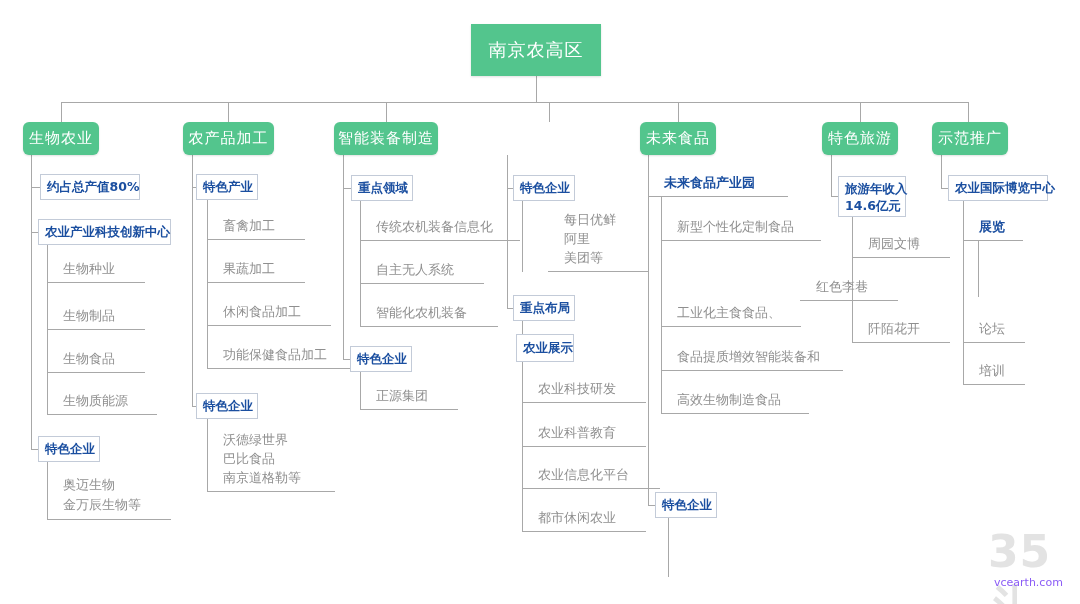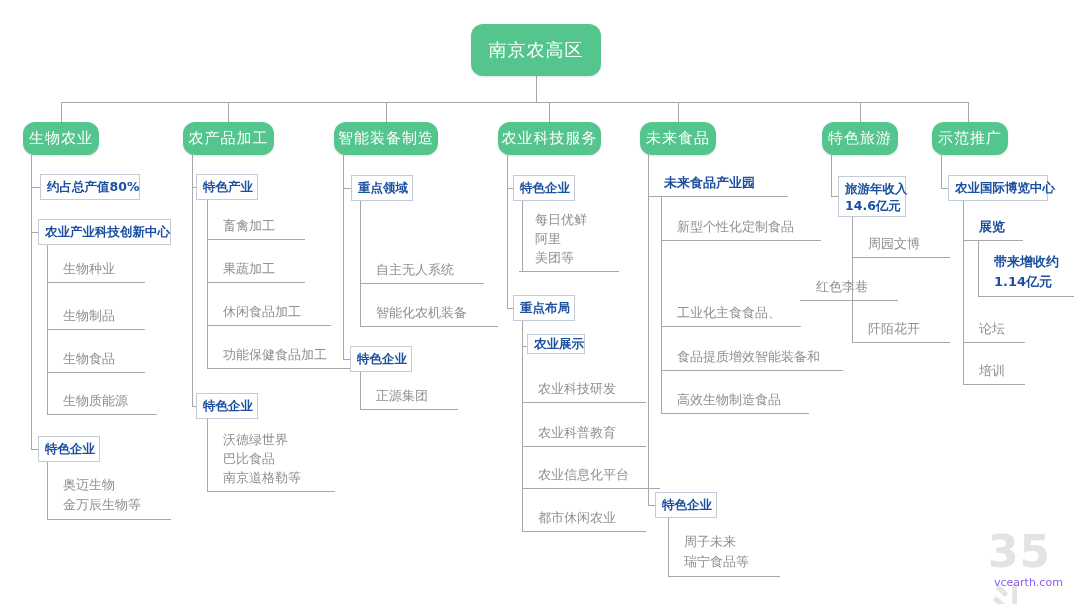--- a/index.html
+++ b/index.html
@@ -1,21 +1,21 @@
 <!DOCTYPE html>
 <html><head>
 <meta charset="utf-8">
 <style>
   html,body{margin:0;padding:0;background:#fff;}
   .canvas{position:relative;width:1080px;height:604px;background:#fff;overflow:hidden;
           font-family:"DejaVu Sans","Liberation Sans",sans-serif;}
-  .gbox{position:absolute;background:#53c58d;color:#fff;border-radius:12px;
+  .gbox{position:absolute;background:#53c58d;color:#fff;border-radius:6px;
         display:flex;align-items:center;justify-content:center;
         font-size:15px;letter-spacing:1px;box-shadow:0 1px 2px rgba(0,0,0,0.12);}
-  .gbox.root{font-size:18px;border-radius:12px;}
+  .gbox.root{font-size:18px;border-radius:0;}
   .bbox{position:absolute;background:#fff;border:1px solid #c3cbd8;color:#1b4fa0;
         font-weight:bold;font-size:12.5px;display:flex;align-items:center;
         padding:0 6px;box-sizing:border-box;white-space:nowrap;}
   .bbox.two{flex-direction:column;align-items:flex-start;justify-content:center;line-height:17px;}
   .leaf{position:absolute;box-sizing:border-box;border-bottom:1px solid #a8a8a8;
         color:#8f8f8f;font-size:13px;display:flex;flex-direction:column;
         justify-content:flex-end;padding:0 10px 4px 16px;line-height:19px;white-space:nowrap;}
   .leaf.blue{color:#1b4fa0;font-weight:bold;}
   .leaf.tall{line-height:20px;}
   .vl{position:absolute;width:1px;background:#a8a8a8;}
@@ -77,21 +77,20 @@
   <div class="vl" style="left:941px;top:155px;height:33px"></div>
   <div class="hl" style="left:941px;top:188px;width:7px"></div>
   <div class="vl" style="left:963px;top:201px;height:184px"></div>
   <div class="vl" style="left:978px;top:241px;height:56px"></div>
 
   <div class="gbox root" style="left:471px;top:24px;width:130px;height:52px">南京农高区</div>
 
   <div class="gbox" style="left:23px;top:122px;width:76px;height:33px">生物农业</div>
   <div class="gbox" style="left:183px;top:122px;width:91px;height:33px">农产品加工</div>
   <div class="gbox" style="left:334px;top:122px;width:104px;height:33px">智能装备制造</div>
-  <div class="gbox" style="left:498px;top:122px;width:103px;height:33px">农业科技服务</div>
   <div class="gbox" style="left:640px;top:122px;width:76px;height:33px">未来食品</div>
   <div class="gbox" style="left:822px;top:122px;width:76px;height:33px">特色旅游</div>
   <div class="gbox" style="left:932px;top:122px;width:76px;height:33px">示范推广</div>
 
   <div class="bbox" style="left:40px;top:174px;width:100px;height:26px">约占总产值80%</div>
   <div class="bbox" style="left:38px;top:219px;width:133px;height:26px">农业产业科技创新中心</div>
   <div class="leaf" style="left:47px;top:261px;width:98px;height:22px">生物种业</div>
   <div class="leaf" style="left:47px;top:308px;width:98px;height:22px">生物制品</div>
   <div class="leaf" style="left:47px;top:351px;width:98px;height:22px">生物食品</div>
   <div class="leaf" style="left:47px;top:393px;width:110px;height:22px">生物质能源</div>
@@ -107,62 +106,55 @@
   <div class="leaf" style="left:207px;top:304px;width:124px;height:22px">休闲食品加工</div>
   <div class="leaf" style="left:207px;top:347px;width:150px;height:22px">功能保健食品加工</div>
   <div class="bbox" style="left:196px;top:393px;width:62px;height:26px">特色企业</div>
   <div class="leaf" style="left:207px;top:432px;width:128px;height:60px">
     <span>沃德绿世界</span>
     <span>巴比食品</span>
     <span>南京道格勒等</span>
   </div>
 
   <div class="bbox" style="left:351px;top:175px;width:62px;height:26px">重点领域</div>
+  <div class="leaf" style="left:360px;top:219px;width:160px;height:22px">传统农机装备信息化</div>
   <div class="leaf" style="left:360px;top:262px;width:124px;height:22px">自主无人系统</div>
   <div class="leaf" style="left:360px;top:305px;width:138px;height:22px">智能化农机装备</div>
   <div class="bbox" style="left:350px;top:346px;width:62px;height:26px">特色企业</div>
   <div class="leaf" style="left:360px;top:388px;width:98px;height:22px">正源集团</div>
 
   <div class="bbox" style="left:513px;top:175px;width:62px;height:26px">特色企业</div>
-  <div class="leaf" style="left:519px;top:214px;width:100px;height:58px">
+  <div class="leaf" style="left:548px;top:214px;width:100px;height:58px">
     <span>每日优鲜</span>
     <span>阿里</span>
     <span>美团等</span>
   </div>
   <div class="bbox" style="left:513px;top:295px;width:62px;height:26px">重点布局</div>
-  <div class="bbox" style="left:527px;top:334px;width:58px;height:20px">农业展示</div>
+  <div class="bbox" style="left:516px;top:334px;width:58px;height:28px">农业展示</div>
   <div class="leaf" style="left:522px;top:381px;width:124px;height:22px">农业科技研发</div>
   <div class="leaf" style="left:522px;top:467px;width:138px;height:22px">农业信息化平台</div>
   <div class="leaf" style="left:522px;top:425px;width:124px;height:22px">农业科普教育</div>
   <div class="leaf" style="left:522px;top:510px;width:124px;height:22px">都市休闲农业</div>
 
   <div class="leaf blue" style="left:648px;top:175px;width:140px;height:22px">未来食品产业园</div>
   <div class="leaf" style="left:661px;top:219px;width:160px;height:22px">新型个性化定制食品</div>
   <div class="leaf" style="left:661px;top:305px;width:140px;height:22px">工业化主食食品、</div>
   <div class="leaf" style="left:661px;top:349px;width:182px;height:22px">食品提质增效智能装备和</div>
   <div class="leaf" style="left:661px;top:392px;width:148px;height:22px">高效生物制造食品</div>
   <div class="bbox" style="left:655px;top:492px;width:62px;height:26px">特色企业</div>
-  <div class="leaf tall" style="left:668px;top:533px;width:112px;height:44px">
-    <span>周子未来</span>
-    <span>瑞宁食品等</span>
-  </div>
 
   <div class="bbox two" style="left:838px;top:176px;width:68px;height:41px">
     <span>旅游年收入</span>
     <span>14.6亿元</span>
   </div>
   <div class="leaf" style="left:852px;top:236px;width:98px;height:22px">周园文博</div>
   <div class="leaf" style="left:800px;top:279px;width:98px;height:22px">红色李巷</div>
   <div class="leaf" style="left:852px;top:321px;width:98px;height:22px">阡陌花开</div>
 
   <div class="bbox" style="left:948px;top:175px;width:100px;height:26px">农业国际博览中心</div>
   <div class="leaf blue" style="left:963px;top:219px;width:60px;height:22px">展览</div>
-  <div class="leaf blue tall" style="left:978px;top:252px;width:96px;height:45px">
-    <span>带来增收约</span>
-    <span>1.14亿元</span>
-  </div>
   <div class="leaf" style="left:963px;top:321px;width:62px;height:22px">论坛</div>
   <div class="leaf" style="left:963px;top:363px;width:62px;height:22px">培训</div>
 
   <div class="wm-logo">35斗</div>
   <div class="wm-site">vcearth.com</div>
 
 </div>
 
 </body></html>

